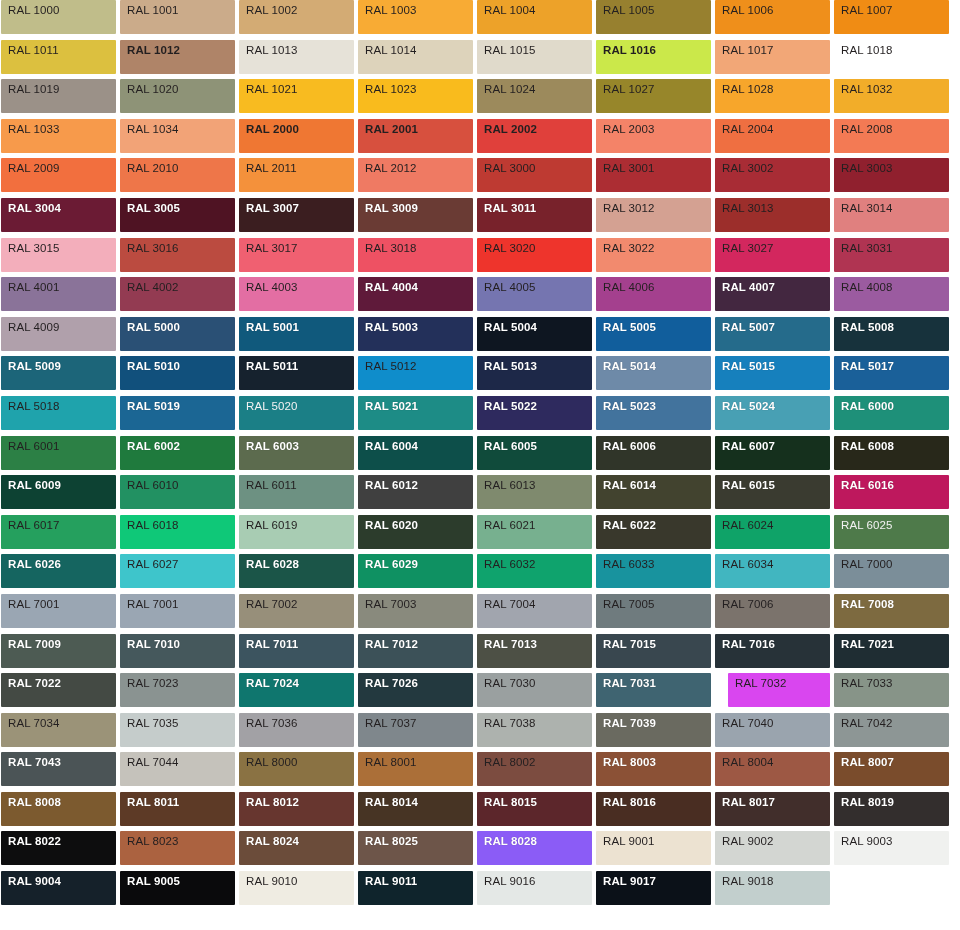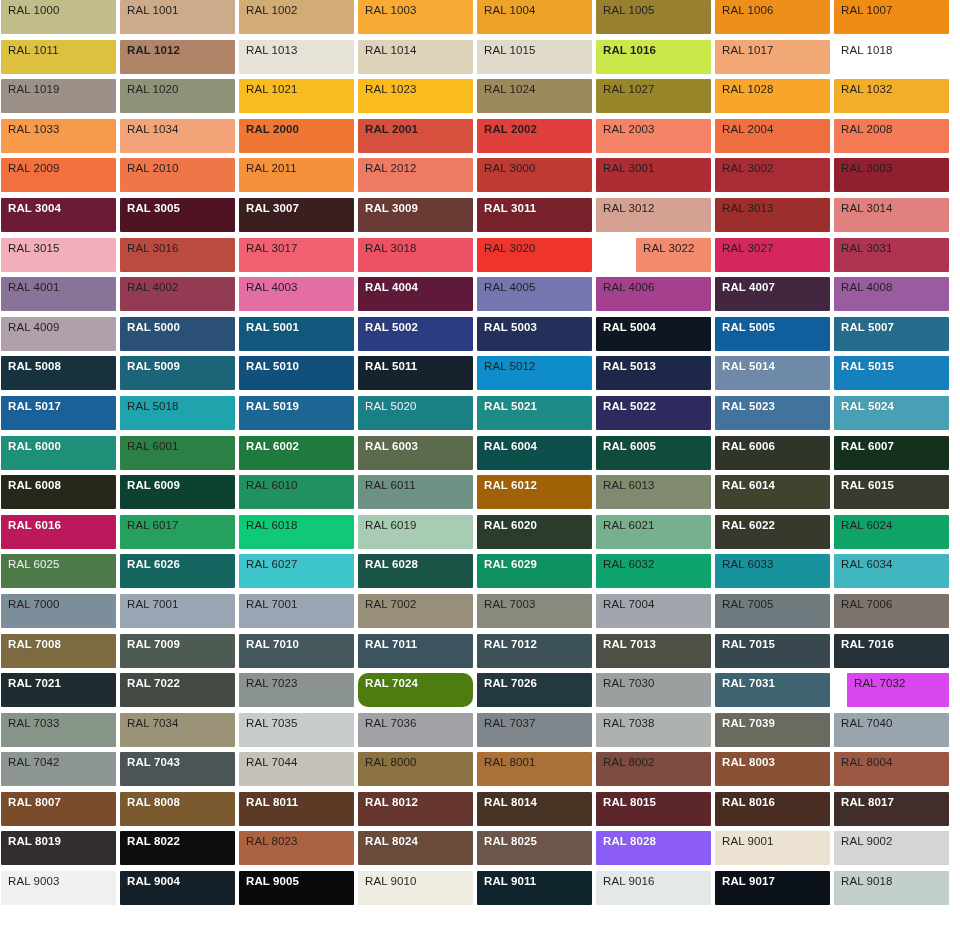--- a/index.html
+++ b/index.html
@@ -220,21 +220,21 @@
     </div>
     <div class="swatch dark-text" style="background: rgb(240, 96, 113);">
       <span class="label">RAL 3017</span>
     </div>
     <div class="swatch dark-text" style="background: rgb(238, 81, 99);">
       <span class="label">RAL 3018</span>
     </div>
     <div class="swatch dark-text" style="background: rgb(238, 52, 44);">
       <span class="label">RAL 3020</span>
     </div>
-    <div class="swatch dark-text" style="background: rgb(242, 138, 110); margin-left: 40px;">
+    <div class="swatch dark-text" style="background: rgb(242, 138, 110);">
       <span class="label">RAL 3022</span>
     </div>
     <div class="swatch dark-text" style="background: rgb(211, 39, 94);">
       <span class="label">RAL 3027</span>
     </div>
     <div class="swatch dark-text" style="background: rgb(176, 52, 82);">
       <span class="label">RAL 3031</span>
     </div>
     <div class="swatch dark-text" style="background: rgb(138, 115, 153);">
       <span class="label">RAL 4001</span>
@@ -262,23 +262,20 @@
     </div>
     <div class="swatch dark-text" style="background: rgb(176, 160, 171);">
       <span class="label">RAL 4009</span>
     </div>
     <div class="swatch light-text" style="background: rgb(42, 80, 117);">
       <span class="label">RAL 5000</span>
     </div>
     <div class="swatch light-text" style="background: rgb(16, 89, 124);">
       <span class="label">RAL 5001</span>
     </div>
-    <div class="swatch light-text" style="background: rgb(43, 61, 128);">
-      <span class="label">RAL 5002</span>
-    </div>
     <div class="swatch light-text" style="background: rgb(35, 48, 90);">
       <span class="label">RAL 5003</span>
     </div>
     <div class="swatch light-text" style="background: rgb(14, 22, 33);">
       <span class="label">RAL 5004</span>
     </div>
     <div class="swatch light-text" style="background: rgb(17, 94, 156);">
       <span class="label">RAL 5005</span>
     </div>
     <div class="swatch light-text" style="background: rgb(37, 107, 139);">
@@ -361,21 +358,21 @@
     </div>
     <div class="swatch light-text" style="background: rgb(13, 66, 51);">
       <span class="label">RAL 6009</span>
     </div>
     <div class="swatch dark-text" style="background: rgb(34, 145, 98);">
       <span class="label">RAL 6010</span>
     </div>
     <div class="swatch dark-text" style="background: rgb(109, 145, 130);">
       <span class="label">RAL 6011</span>
     </div>
-    <div class="swatch light-text" style="background: #a16207;">
+    <div class="swatch light-text" style="background: #404040;">
       <span class="label">RAL 6012</span>
     </div>
     <div class="swatch dark-text" style="background: rgb(127, 138, 110);">
       <span class="label">RAL 6013</span>
     </div>
     <div class="swatch light-text" style="background: rgb(66, 67, 47);">
       <span class="label">RAL 6014</span>
     </div>
     <div class="swatch light-text" style="background: rgb(58, 59, 48);">
       <span class="label">RAL 6015</span>
@@ -478,21 +475,21 @@
     </div>
     <div class="swatch light-text" style="background: rgb(31, 45, 51);">
       <span class="label">RAL 7021</span>
     </div>
     <div class="swatch light-text" style="background: rgb(68, 74, 68);">
       <span class="label">RAL 7022</span>
     </div>
     <div class="swatch dark-text" style="background: rgb(138, 147, 145);">
       <span class="label">RAL 7023</span>
     </div>
-    <div class="swatch light-text" style="background: #4d7c0f; border-radius: 10px;">
+    <div class="swatch light-text" style="background: #0f766e;">
       <span class="label">RAL 7024</span>
     </div>
     <div class="swatch light-text" style="background: rgb(35, 57, 63);">
       <span class="label">RAL 7026</span>
     </div>
     <div class="swatch dark-text" style="background: rgb(154, 160, 160);">
       <span class="label">RAL 7030</span>
     </div>
     <div class="swatch light-text" style="background: rgb(63, 100, 113);">
       <span class="label">RAL 7031</span>

